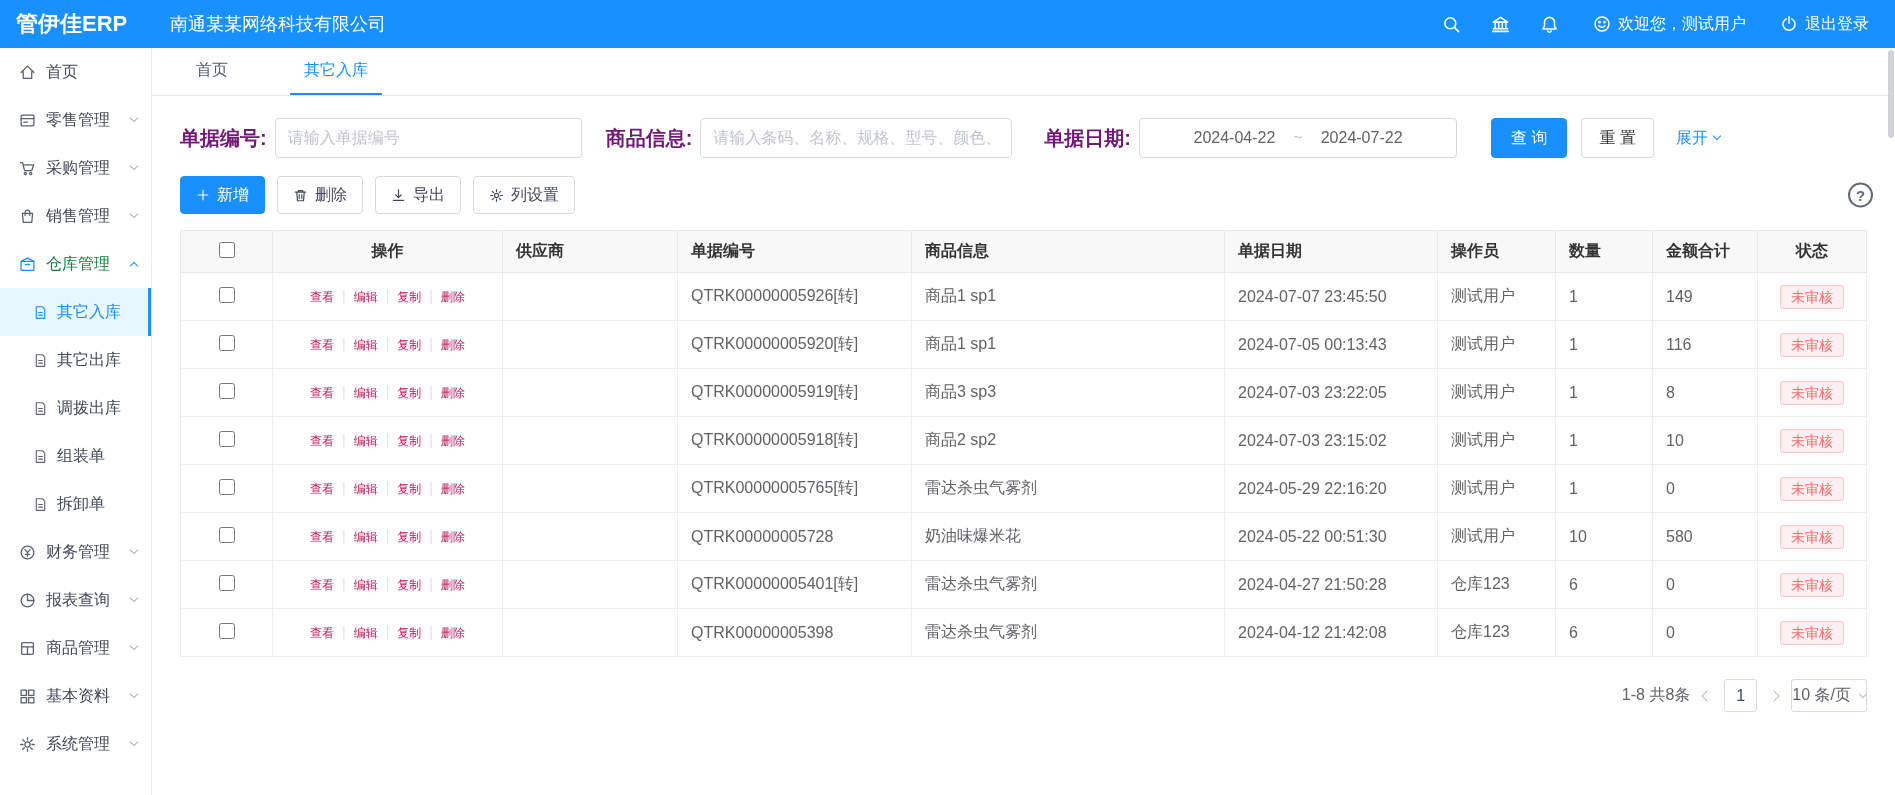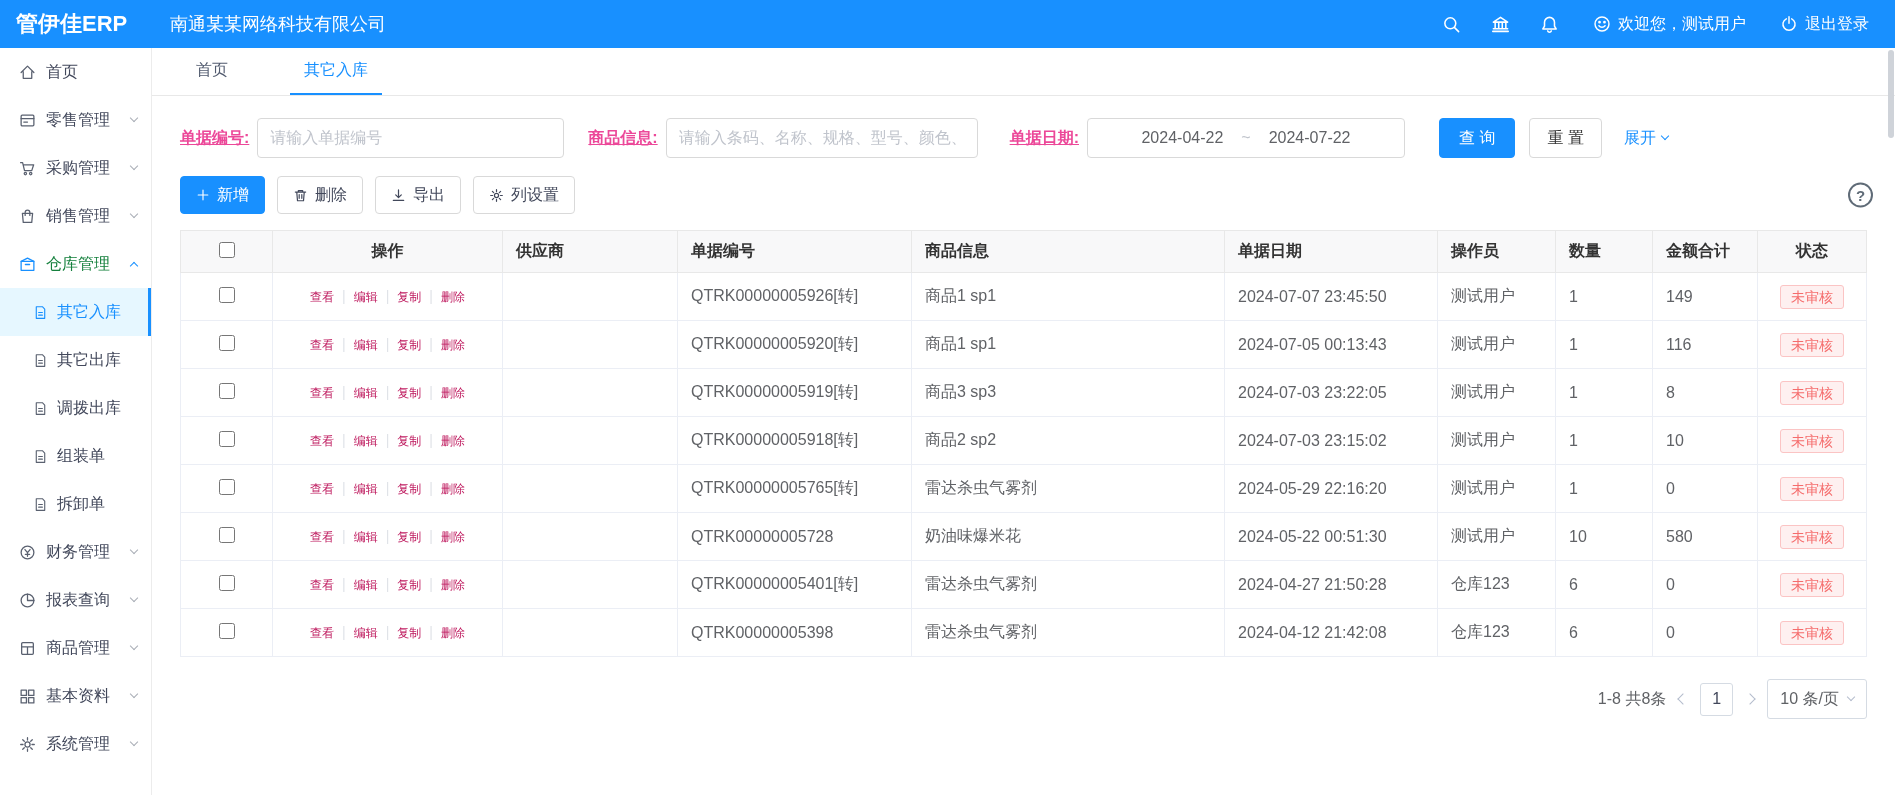--- a/index.html
+++ b/index.html
@@ -50,21 +50,21 @@
   .tabs { height:48px; border-bottom:1px solid #e8e8e8; display:flex; align-items:stretch; padding-left:30px; }
   .tab { display:flex; align-items:center; margin-right:48px; font-size:16px; color:#515a6e;
     cursor:pointer; border-bottom:2px solid transparent; padding:0 14px; }
   .tab.active { color:#1890ff; border-bottom-color:#1890ff; }
 
   
   .content { padding:0 28px; }
 
   
   .filter-row { display:flex; align-items:center; margin-top:22px; }
-  .f-label { font-size:16px; font-weight:600; color:#ec4899; white-space:nowrap; margin-right:8px;text-decoration:underline; }
+  .f-label { font-size:20px; font-weight:600; color:#701a75; white-space:nowrap; margin-right:8px; }
   .f-input { height:40px; border:1px solid #d9d9d9; border-radius:4px; padding:0 12px;
     font-size:16px; color:#333; outline:none; font-family:inherit; }
   .f-input::placeholder { color:#c0c4cc; }
   .inp-bill { width:307px; margin-right:24px; }
   .inp-goods { width:312px; margin-right:32px; }
   .date-box { width:318px; height:40px; border:1px solid #d9d9d9; border-radius:4px;
     display:flex; align-items:center; justify-content:center; gap:18px; font-size:16px; color:#606266; cursor:pointer; }
   .btn { height:40px; border-radius:4px; font-size:16px; cursor:pointer; font-family:inherit; }
   .btn-primary { background:#1890ff; border:1px solid #1890ff; color:#fff; padding:0 19px; margin-left:34px; }
   .btn-default { background:#fff; border:1px solid #d9d9d9; color:#333; padding:8px 17px; margin-left:14px; }
@@ -93,21 +93,21 @@
   .sep::before { content:"|"; color:#e0e3e8; margin:0 8px; font-size:14px; }
   .tag { display:inline-block; padding:4px 10px; font-size:14px; color:#f56c6c;
     background:#fef0f0; border:1px solid #fbc4c4; border-radius:3px; line-height:1; }
 
   
   .pagination { display:flex; justify-content:flex-end; align-items:center; gap:13px;
     margin-top:22px; font-size:16px; color:#606266; }
   .pg-arrow { color:#b4bccc; cursor:pointer; display:inline-flex; align-items:center; }
   .pg-page { width:33px; height:33px; border:1px solid #d5dbe3; border-radius:3px;
     display:inline-flex; align-items:center; justify-content:center; color:#42485b; cursor:pointer; background:#fff; }
-  .pg-size { height:40px; border:1px solid #d5dbe3; border-radius:3px; padding:0 12px;
+  .pg-size { height:33px; border:1px solid #d5dbe3; border-radius:3px; padding:0 0;
     display:inline-flex; align-items:center; gap:9px; color:#606266; cursor:pointer; background:#fff; }
   .pg-size .chev { color:#b4bccc; }
 
   
   .scrollbar { position:fixed; right:0; top:48px; width:8px; height:747px; }
   .scroll-thumb { position:absolute; top:2px; right:1px; width:6px; height:88px; background:#cfd3d9; border-radius:3px; }
 </style>
 </head>
 <body>
 

